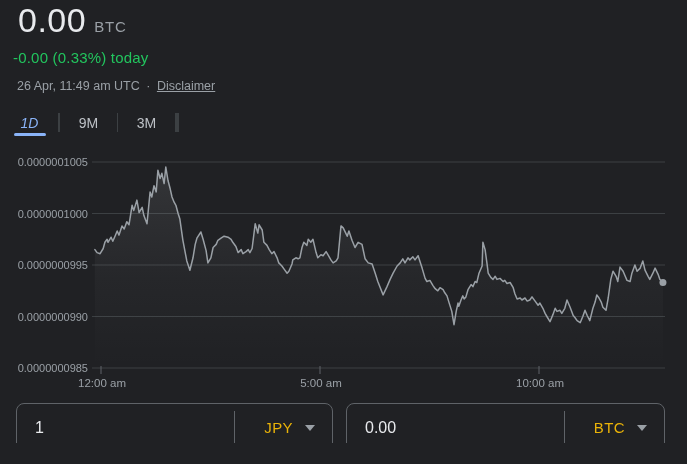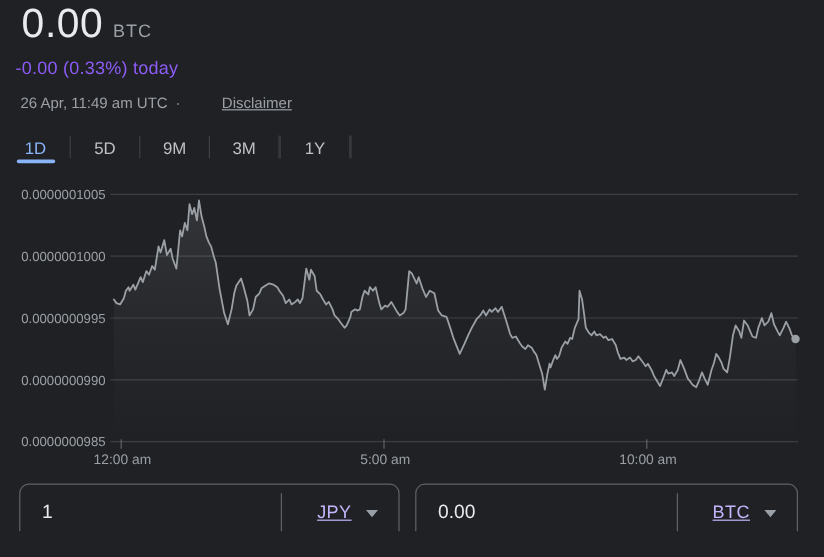--- a/index.html
+++ b/index.html
@@ -5,52 +5,52 @@
   html,body { margin:0; padding:0; background:#202124; }
   .page {
     position:relative; width:687px; height:443px; background:#202124;
     font-family:"Liberation Sans", sans-serif; overflow:hidden;
     -webkit-font-smoothing:antialiased;
   }
   
   .price-row { position:absolute; left:18px; top:1px; display:flex; align-items:baseline; }
   .price { font-size:34px; font-weight:400; color:#e8eaed; letter-spacing:0.5px; }
   .price-unit { font-size:15px; color:#9aa0a6; margin-left:8px; letter-spacing:0.8px; }
-  .change-row { position:absolute; left:13px; top:49px; font-size:15px; color:#8b5cf6; letter-spacing:0.2px; }
+  .change-row { position:absolute; left:13px; top:49px; font-size:15px; color:#22c55e; letter-spacing:0.2px; }
   .date-row { position:absolute; left:17px; top:79px; font-size:12.5px; color:#9aa0a6; }
   .date-row .sep { margin:0 3px; }
-  .disclaimer { color:#9aa0a6; text-decoration:underline; cursor:pointer;margin-left:28px; }
+  .disclaimer { color:#9aa0a6; text-decoration:underline; cursor:pointer; }
   
   .tabs { position:absolute; left:1px; top:109px; display:flex; align-items:center; height:27px; }
   .tab {
     position:relative; min-width:57px; height:27px; display:flex;
     align-items:center; justify-content:center;
     font-size:14px; color:#bdc1c6; cursor:pointer; box-sizing:border-box;
   }
-  .tab.selected { color:#8ab4f8; }
+  .tab.selected { color:#8ab4f8;font-style:italic; }
   .tab-underline {
     position:absolute; bottom:0; left:50%; transform:translateX(-50%);
     width:32px; height:3px; border-radius:2px; background:#8ab4f8;
   }
   .tab-sep { width:1px; height:19px; background:#3c4043; }
   
   .chart-svg { position:absolute; left:0; top:148px; }
   .chart-svg text { font-family:"Liberation Sans", sans-serif; fill:#9aa0a6; }
   
   .converters { position:absolute; left:16px; top:403px; display:flex; }
   .conv-box {
     width:317px; height:49px; box-sizing:border-box;
     border:1px solid #5f6368; border-radius:8px;
     display:flex; align-items:center; background:#202124;
   }
   .conv-box + .conv-box { margin-left:13px; width:319px; }
   .conv-value { margin-left:18px; font-size:16px; color:#e8eaed; }
   .currency-select { display:flex; align-items:center; margin-left:auto; cursor:pointer; height:100%; }
   .conv-divider { width:1px; height:33px; background:#5f6368; }
-  .conv-code { margin:0 12px 0 29px; font-size:15px; color:#c4b5fd; letter-spacing:0.4px;text-decoration:underline; }
+  .conv-code { margin:0 12px 0 29px; font-size:15px; color:#eab308; letter-spacing:0.4px; }
   .dropdown-arrow {
     width:0; height:0; margin-right:17px;
     border-left:5px solid transparent; border-right:5px solid transparent;
     border-top:6px solid #9aa0a6;
   }
 </style>
 </head>
 <body>
 
 <div class="page">
@@ -62,28 +62,26 @@
   <div class="change-row">-0.00 (0.33%) today</div>
   <div class="date-row">
     <span>26 Apr, 11:49 am UTC</span>
     <span class="sep">·</span>
     <span class="disclaimer">Disclaimer</span>
   </div>
 
   <div class="tabs" id="tabs-row">
     <div class="tab selected">1D<div class="tab-underline"></div></div>
     <div class="tab-sep"></div>
-    <div class="tab">5D</div>
     <div class="tab-sep"></div>
     <div class="tab">9M</div>
     <div class="tab-sep"></div>
     <div class="tab">3M</div>
     <div class="tab-sep"></div>
     <div class="tab-sep"></div>
-    <div class="tab">1Y</div>
     <div class="tab-sep"></div>
     <div class="tab-sep"></div>
   </div>
 
   <svg class="chart-svg" id="chart-svg" width="687" height="250" viewBox="0 0 687 250">
     <defs>
       <linearGradient id="areaGrad" x1="0" y1="0" x2="0" y2="1">
         <stop offset="0%" stop-color="#e8eaed" stop-opacity="0.10"></stop>
         <stop offset="55%" stop-color="#e8eaed" stop-opacity="0.03"></stop>
         <stop offset="100%" stop-color="#e8eaed" stop-opacity="0"></stop>

